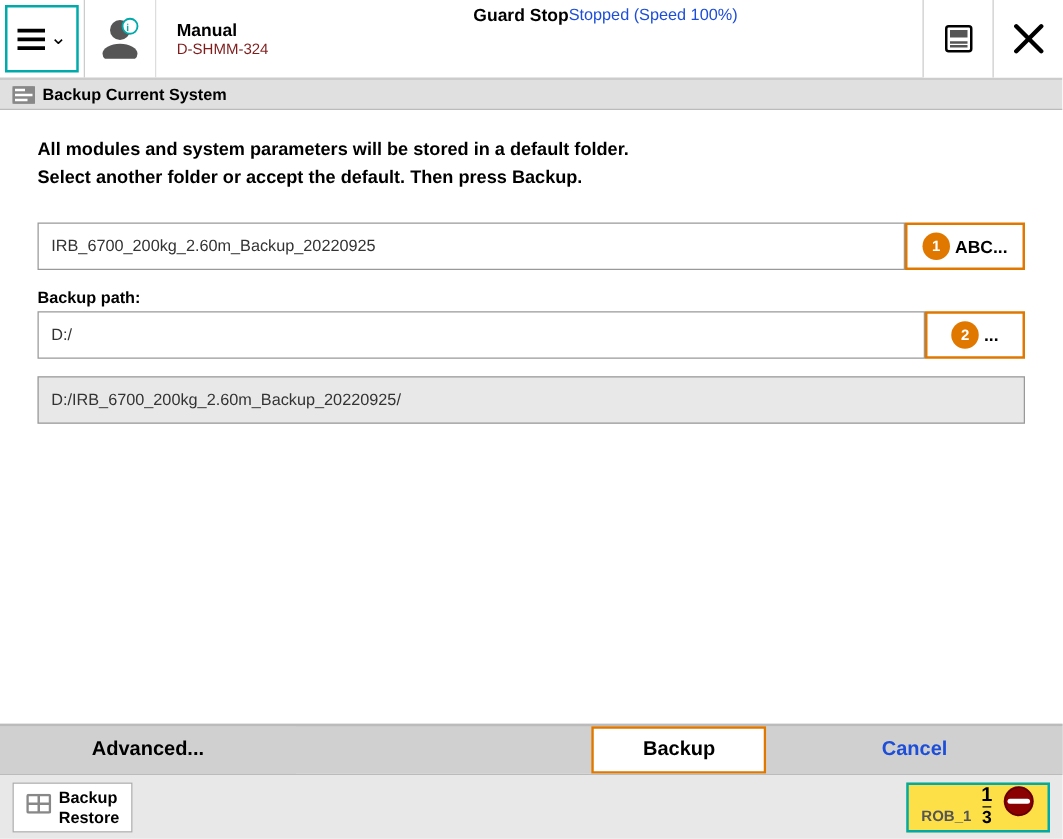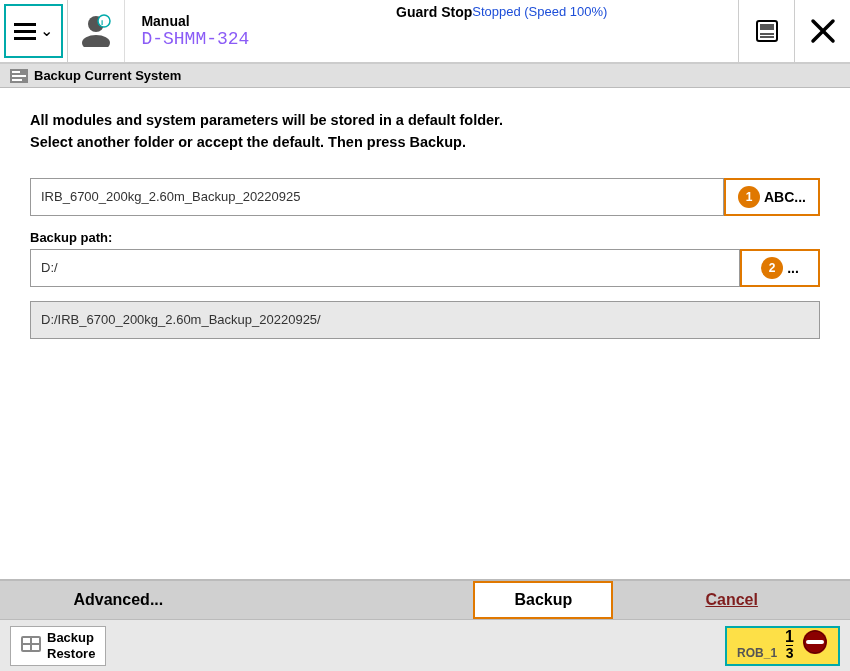--- a/index.html
+++ b/index.html
@@ -59,23 +59,22 @@
       flex-direction: column;
       justify-content: center;
       padding: 4px 16px;
       border-left: 1px solid #ddd;
     }
     .top-bar-info .manual {
       font-weight: bold;
       font-size: 14px;
     }
     .top-bar-info .device {
-      font-size: 18px;
-      color: #8b5cf6;
-      font-family: Liberation Mono, monospace;
+      font-size: 12px;
+      color: #7f1d1d;
     }
     .top-bar-status {
       display: flex;
       flex-direction: row;
       justify-content: center;
       padding: 4px 16px;
       flex: 1;
     }
     .top-bar-status .guard-stop {
       font-weight: bold;
@@ -210,22 +209,21 @@
       background: transparent;
     }
     .action-btn.backup-btn {
       border: 2px solid #e07800;
       background: #fff;
       color: #000;
       max-width: 140px;
     }
     .action-btn.cancel-btn {
       background: #d0d0d0;
-      color: #7f1d1d;
-      text-decoration: underline;
+      color: #1d4ed8;
     }
     .action-btn.advanced-btn {
       background: #d0d0d0;
       color: #000;
     }
 
     
     .status-bar {
       display: flex;
       align-items: center;

